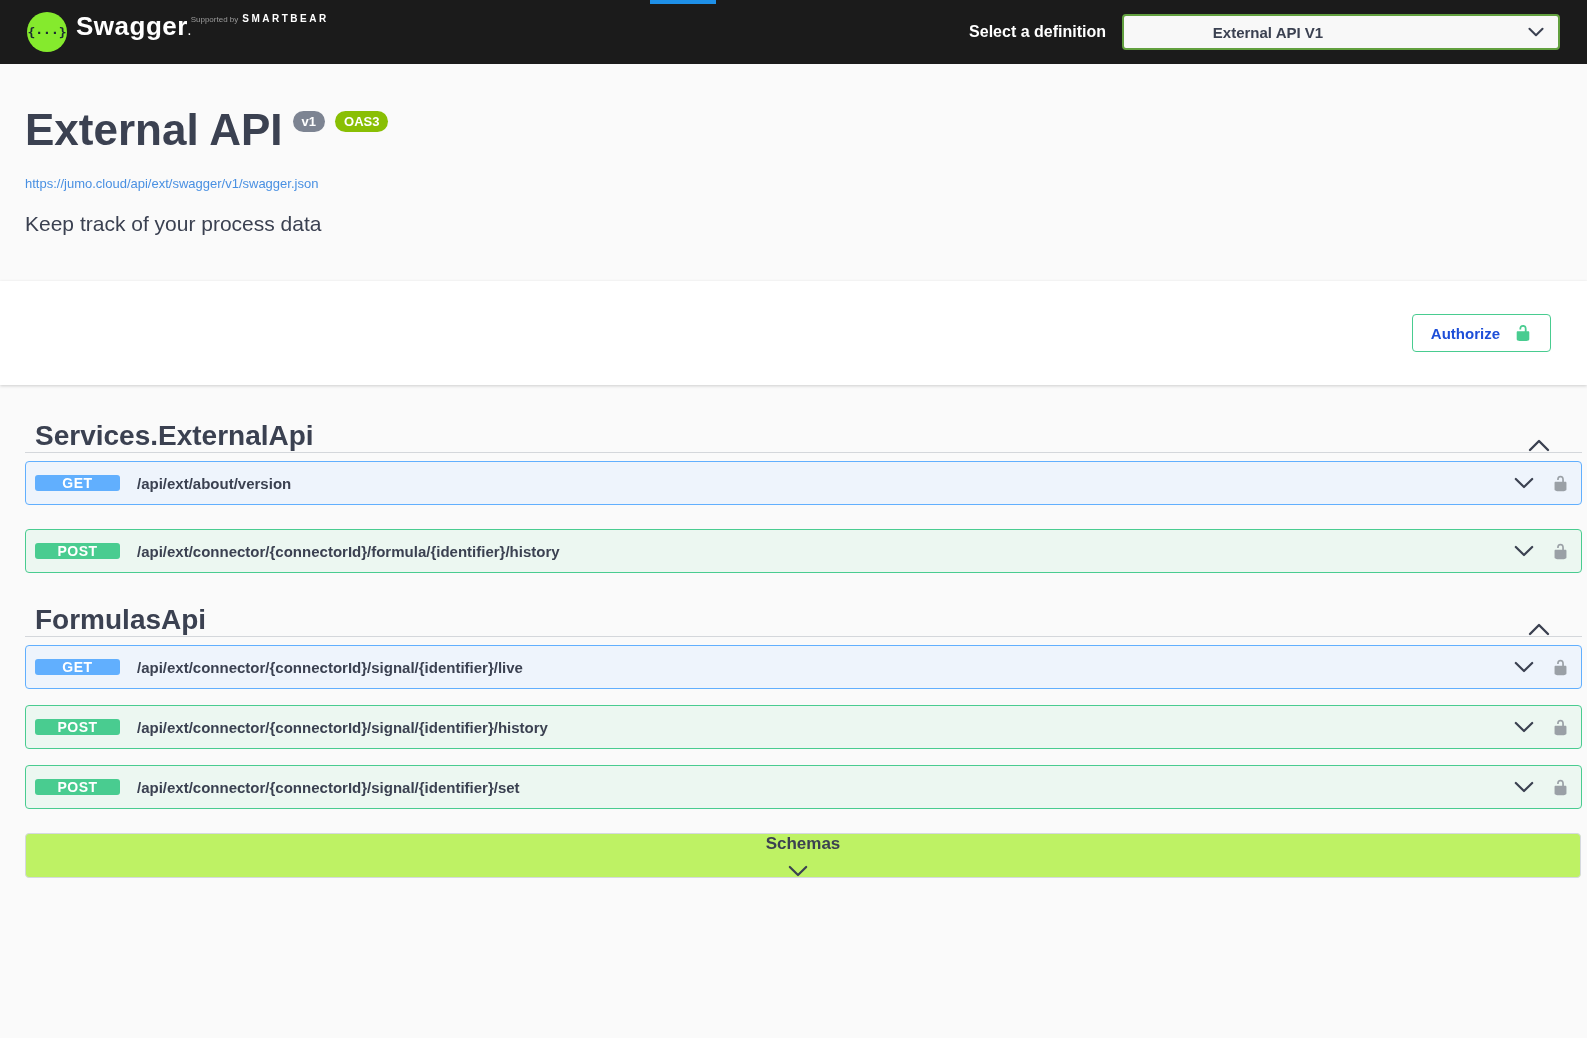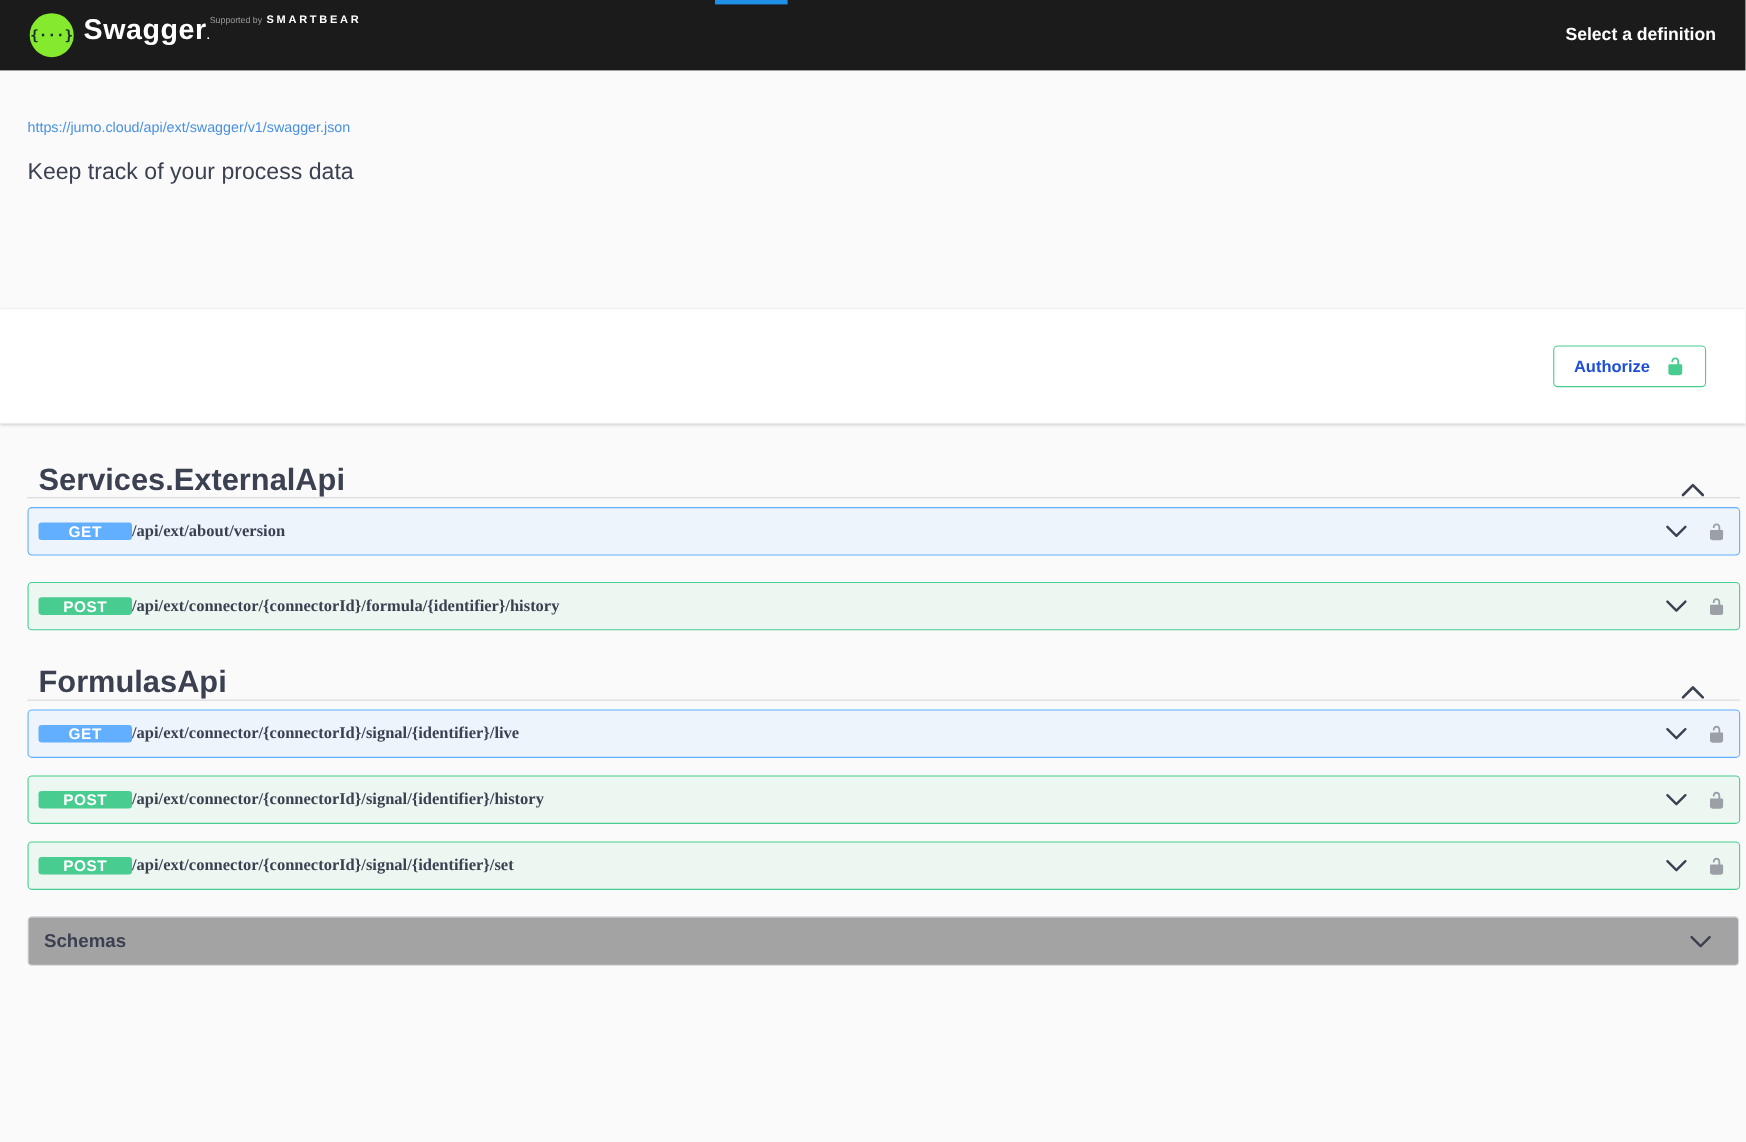--- a/index.html
+++ b/index.html
@@ -70,32 +70,32 @@
   }
   .opblock.get  { background:#eef4fc; border-color:#61affe; }
   .opblock.post { background:#ecf7f1; border-color:#49cc90; }
   .method {
     min-width:85px; height:16px; border-radius:3px; color:#fff; font-weight:bold; font-size:14px;
     display:flex; align-items:center; justify-content:center; letter-spacing:.5px;
   }
   .method.get  { background:#61affe; }
   .method.post { background:#49cc90; }
   .op-path {
-    flex:1; font-family:Liberation Serif, serif;
+    flex:1; margin-left:17px; font-family:Liberation Sans, sans-serif;
     font-size:15px; font-weight:bold; color:#3b4151;
   }
   .op-chevron { margin-right:18px; display:flex; }
   .op-lock { display:flex; }
   .chev-up { transform:rotate(180deg); }
 
   
   .models {
-    margin-top:24px; margin-right:1px; height:45px; background:#a3a3a3;
+    margin-top:24px; margin-right:1px; height:45px; background:#bef264;
     border:1px solid #d5d9de; border-radius:4px; display:flex; align-items:center;
-    padding:0 14px; cursor:pointer;
+    padding:0 14px; cursor:pointer;flex-direction:column;
   }
   .models-title { flex:1; font-size:17px; font-weight:bold; color:#3b4151; }
   .models-chevron { margin-right:10px; display:flex; }
 </style>
 </head>
 <body>
 
 <div class="topbar">
   <div class="top-accent"></div>
 
@@ -107,24 +107,37 @@
       </div>
       <div class="tagline">
         <span>Supported by</span>
         <span class="tagline-brand">SMARTBEAR</span>
       </div>
     </div>
   </div>
 
   <div class="def-picker">
     <span class="def-label">Select a definition</span>
+    <div class="def-select">
+      <span class="def-select-text">External API V1</span>
+      <span style="display:flex;">
+        <svg width="16" height="10" viewBox="0 0 22 13">
+            <path d="M2 2l9 9 9-9" fill="none" stroke="#3b4151" stroke-width="2.8" stroke-linecap="round" stroke-linejoin="round"></path>
+          </svg>
+      </span>
+    </div>
   </div>
 </div>
 
 <div class="info">
+  <h1 class="api-title">
+    <span>External API</span>
+    <span class="badge badge-version">v1</span>
+    <span class="badge badge-oas">OAS3</span>
+  </h1>
   <a class="spec-link" href="#">https://jumo.cloud/api/ext/swagger/v1/swagger.json</a>
   <p class="api-desc">Keep track of your process data</p>
 </div>
 
 <div class="scheme-container">
   <button class="authorize-btn">
     <span>Authorize</span>
     <span style="display:flex;">
       <svg width="18" height="18" viewBox="0 0 20 20">
           <path fill="#49cc90" d="M15.8 8H14V5.6C14 2.703 12.665 1 10 1 7.334 1 6 2.703 6 5.6V6h2v-.801C8 3.754 8.797 3 10 3c1.203 0 2 .754 2 2.199V8H4c-.553 0-1 .646-1 1.199V17c0 .549.428 1.139.951 1.307l1.197.387C5.672 18.861 6.55 19 7.1 19h5.8c.549 0 1.428-.139 1.951-.307l1.196-.387c.524-.167.953-.757.953-1.306V9.199C17 8.646 16.553 8 15.8 8z"></path>

